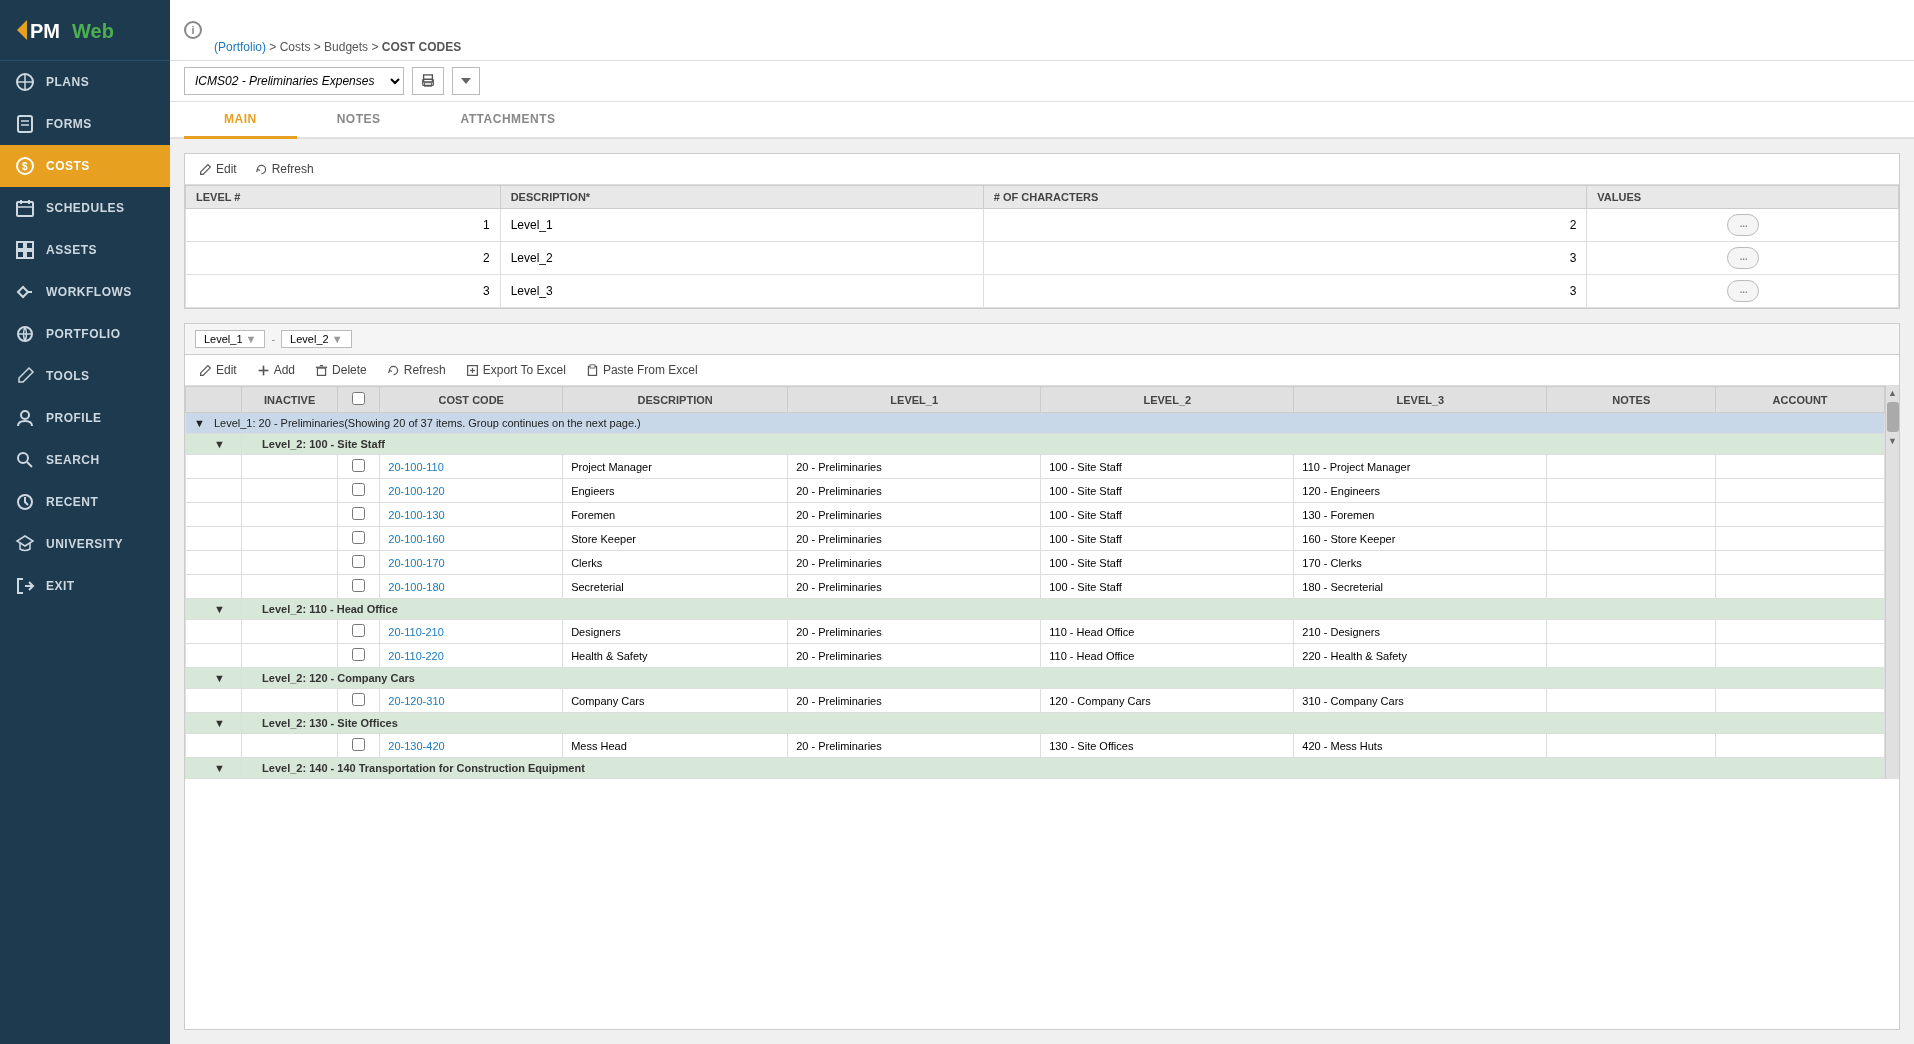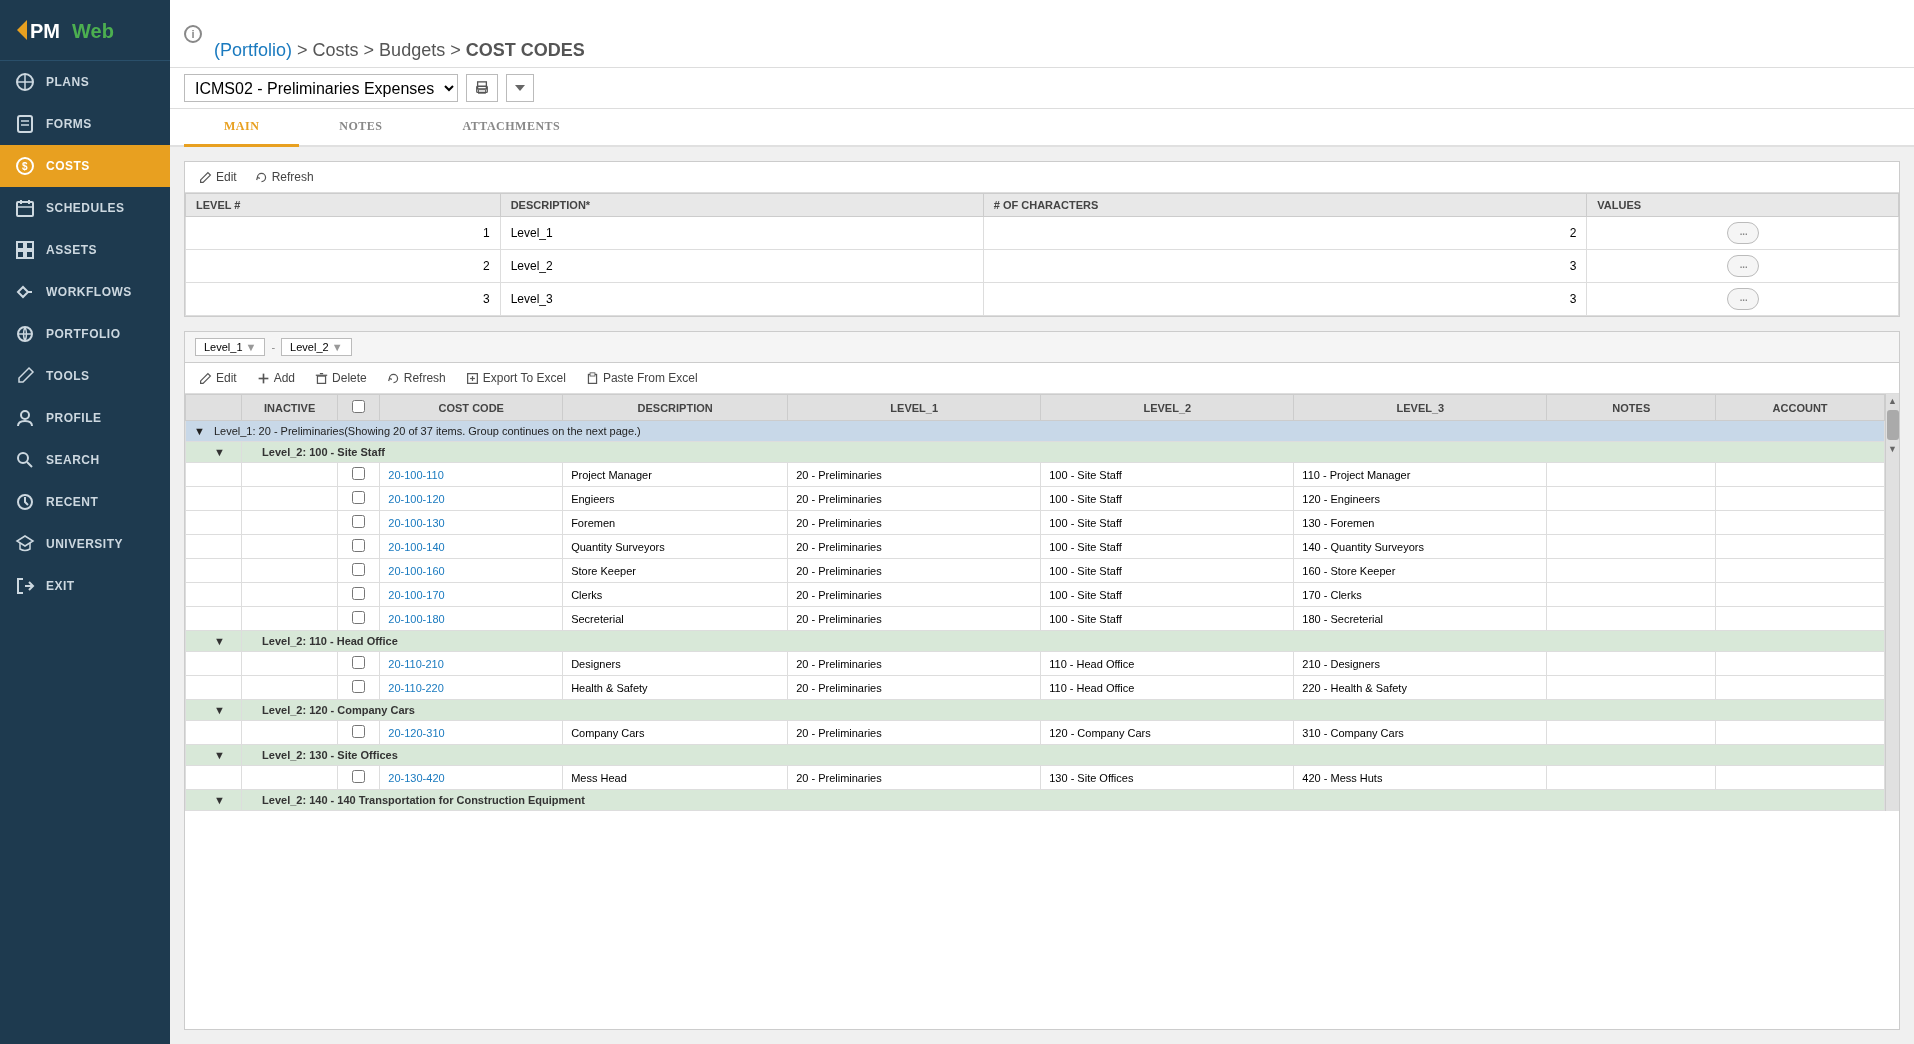--- a/index.html
+++ b/index.html
@@ -47,61 +47,61 @@
 
     
     .top-bar {
       background: #fff;
       border-bottom: 1px solid #ddd;
       padding: 6px 14px;
       display: flex;
       align-items: center;
       gap: 8px;
     }
-    .breadcrumb { font-size: 18px; color: #555; margin-top: 34px; }
+    .breadcrumb { font-size: 12px; color: #555; margin-top: 34px; }
     .breadcrumb a { color: #1a7abf; text-decoration: none; }
     .breadcrumb span { color: #555; }
     .info-icon { width: 18px; height: 18px; border-radius: 50%; border: 2px solid #888; display: inline-flex; align-items: center; justify-content: center; font-size: 11px; color: #888; font-weight: bold; margin-right: 4px; }
 
     
     .toolbar-row {
       background: #fff;
       padding: 6px 14px;
       display: flex;
       align-items: center;
       gap: 8px;
       border-bottom: 1px solid #ddd;
     }
     .select-dropdown {
       height: 28px;
       border: 1px solid #bbb;
       background: #fff;
       padding: 2px 6px;
-      font-size: 16px;
+      font-size: 12px;
       min-width: 220px;
+      font-style: italic;
     }
     .icon-btn {
       height: 28px;
       border: 1px solid #bbb;
       background: #fff;
       padding: 2px 8px;
       cursor: pointer;
       display: flex;
       align-items: center;
       gap: 4px;
       font-size: 12px;
     }
 
     
     .tabs {
       background: #fff;
       display: flex;
       border-bottom: 2px solid #e0e0e0;
       padding: 0 14px;
-      font-family: Liberation Serif, serif;
     }
     .tab {
       padding: 10px 40px;
       font-size: 12px;
       cursor: pointer;
       color: #888;
       border-bottom: 3px solid transparent;
       margin-bottom: -2px;
       text-transform: uppercase;
       font-weight: bold;
@@ -625,36 +625,20 @@
       <td></td>
       <td></td>
     </tr>
               <tr>
       <td></td>
       <td style="text-align:center;"></td>
       <td style="text-align:center;">
         <input type="checkbox" style="">
       </td>
       <td>
-        <a class="code-link">20-100-140</a>
-      </td>
-      <td>Quantity Surveyors</td>
-      <td>20 - Preliminaries</td>
-      <td>100 - Site Staff</td>
-      <td>140 - Quantity Surveyors</td>
-      <td></td>
-      <td></td>
-    </tr>
-              <tr>
-      <td></td>
-      <td style="text-align:center;"></td>
-      <td style="text-align:center;">
-        <input type="checkbox" style="">
-      </td>
-      <td>
         <a class="code-link">20-100-160</a>
       </td>
       <td>Store Keeper</td>
       <td>20 - Preliminaries</td>
       <td>100 - Site Staff</td>
       <td>160 - Store Keeper</td>
       <td></td>
       <td></td>
     </tr>
               <tr>

